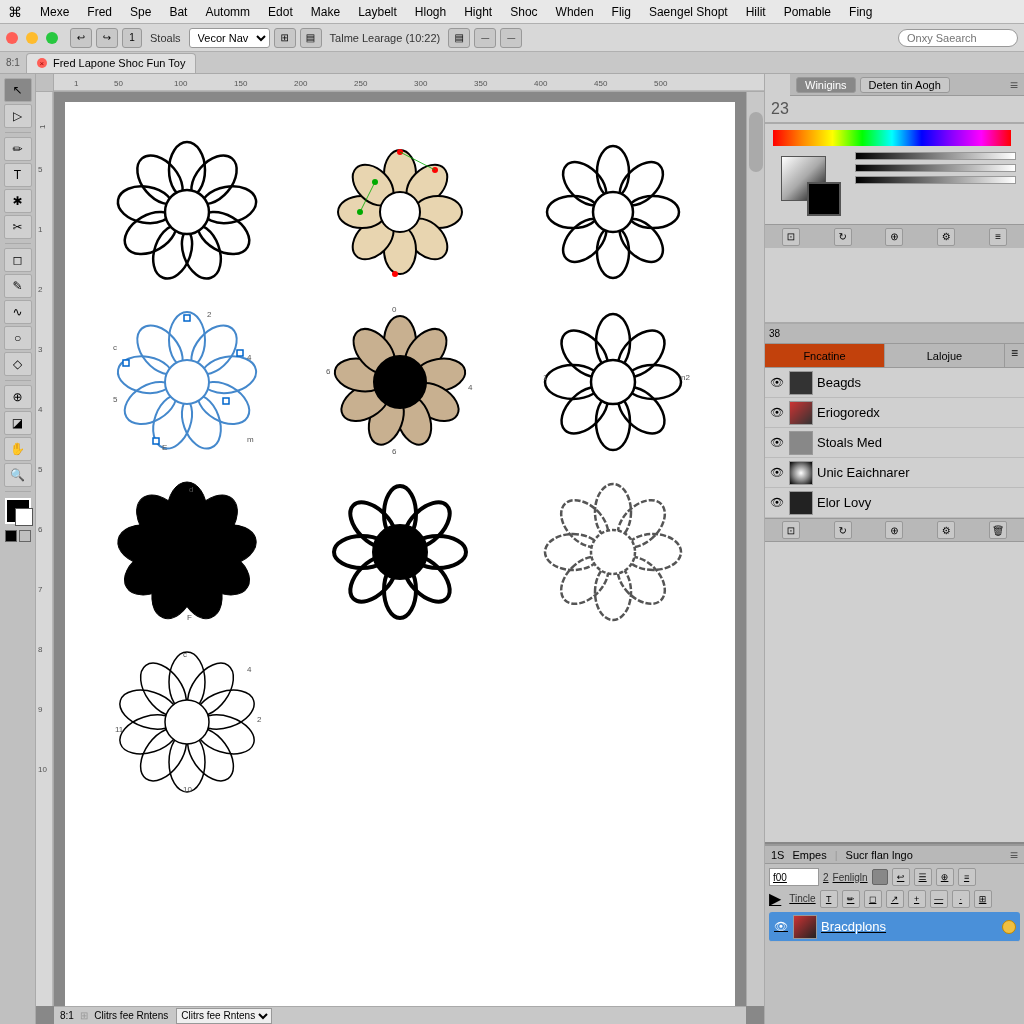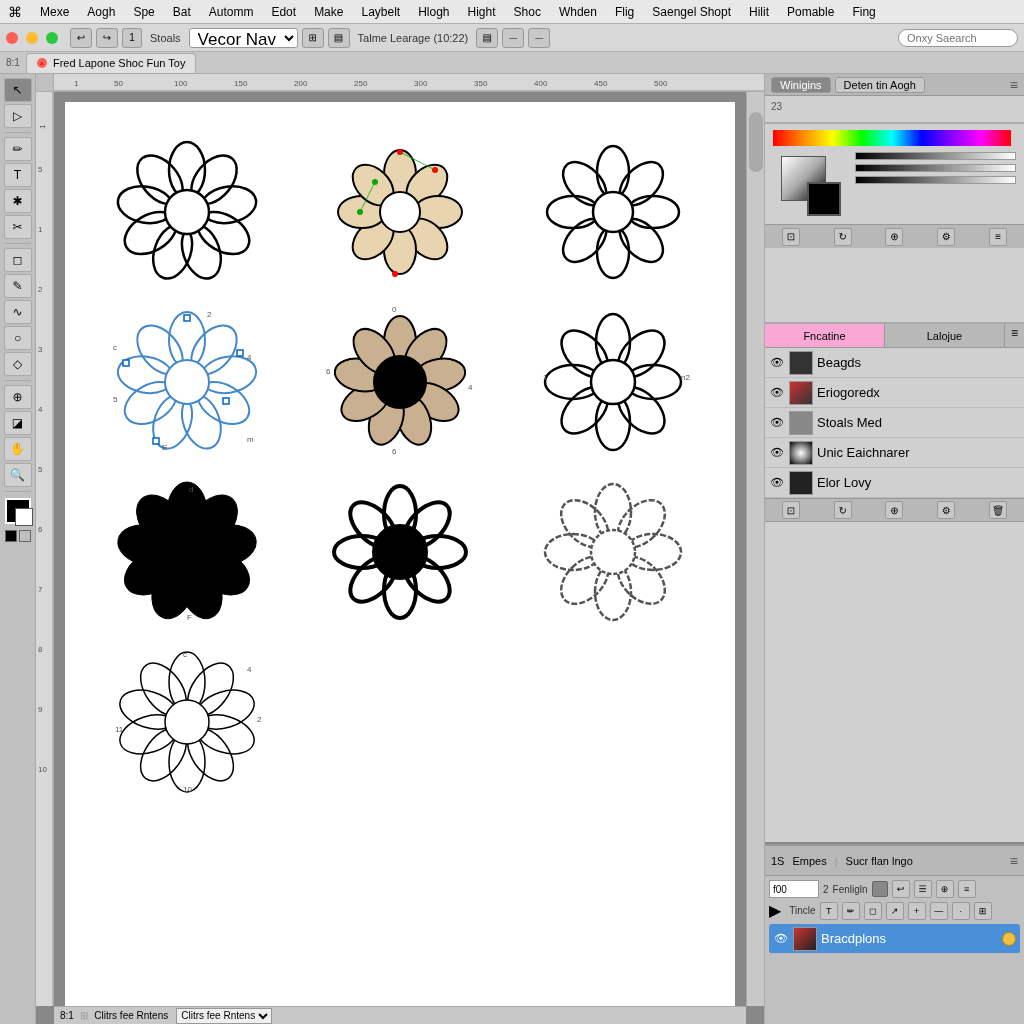--- a/index.html
+++ b/index.html
@@ -48,21 +48,21 @@
       border: 1px solid #999;
       border-radius: 3px;
       display: flex;
       align-items: center;
       justify-content: center;
       cursor: pointer;
       font-size: 10px;
     }
     .toolbar-select {
       height: 20px;
-      font-size: 17px;
+      font-size: 11px;
       background: #fff;
       border: 1px solid #999;
       border-radius: 3px;
       padding: 0 4px;
     }
     .toolbar-label {
       font-size: 11px;
       color: #333;
       padding: 0 4px;
     }
@@ -240,20 +240,21 @@
       border-bottom: 2px solid #aaa;
     }
     .panel-header {
       height: 22px;
       background: #b8b8b8;
       display: flex;
       align-items: center;
       padding: 0 6px;
       border-bottom: 1px solid #999;
       gap: 4px;
+      margin-left: 25px;
     }
     .panel-header-btn {
       padding: 1px 8px;
       font-size: 11px;
       background: #c8c8c8;
       border: 1px solid #999;
       border-radius: 3px;
       cursor: pointer;
     }
     .panel-header-btn.active {
@@ -285,21 +286,21 @@
     }
     .layers-tab {
       flex: 1;
       display: flex;
       align-items: center;
       justify-content: center;
       font-size: 11px;
       cursor: pointer;
       border-right: 1px solid #999;
     }
-    .layers-tab.active { background: #f9a8d4; }
+    .layers-tab.active { background: #c2410c; }
     .layer-item {
       height: 30px;
       display: flex;
       align-items: center;
       padding: 0 4px;
       gap: 4px;
       border-bottom: 1px solid #bbb;
       background: #d0d0d0;
     }
     .layer-eye {
@@ -348,31 +349,32 @@
       cursor: pointer;
       font-size: 10px;
     }
 
     
     #bottom-panel {
       height: 180px;
       border-top: 2px solid #999;
     }
     .bottom-panel-header {
-      height: 30px;
+      height: 18px;
       background: #b8b8b8;
       display: flex;
       align-items: center;
       padding: 0 6px;
       font-size: 11px;
       border-bottom: 1px solid #999;
       gap: 8px;
     }
     .bottom-panel-content {
       padding: 4px;
+      text-decoration: underline;
     }
     .bp-row {
       display: flex;
       align-items: center;
       gap: 4px;
       margin-bottom: 3px;
     }
     .bp-input {
       width: 50px;
       height: 18px;
@@ -463,21 +465,21 @@
       border-top: 1px solid #aaa;
       z-index: 20;
     }
   </style>
 </head>
 <body>
 
 <div id="menubar">
   <span class="menu-apple">⌘</span>
   <span class="menu-item">Mexe</span>
-  <span class="menu-item">Aogh</span>
+  <span class="menu-item">Fred</span>
   <span class="menu-item">Spe</span>
   <span class="menu-item">Bat</span>
   <span class="menu-item">Automm</span>
   <span class="menu-item">Edot</span>
   <span class="menu-item">Make</span>
   <span class="menu-item">Laybelt</span>
   <span class="menu-item">Hlogh</span>
   <span class="menu-item">Hight</span>
   <span class="menu-item">Shoc</span>
   <span class="menu-item">Whden</span>
@@ -810,21 +812,21 @@
 
   <div id="right-panel">
 
     <div class="panel-section" style="height:50px;">
       <div class="panel-header">
         <button class="panel-header-btn active">Winigins</button>
         <button class="panel-header-btn">Deten tin Aogh</button>
         <span class="panel-header-options">≡</span>
       </div>
       <div style="padding:4px 6px;">
-        <span style="font-size:10px;color:#555;">23</span>
+        <span style="font-size:16px;color:#555;">23</span>
       </div>
     </div>
 
     <div class="panel-section" id="color-panel">
       <div class="gradient-box"></div>
       <div style="padding:4px 8px;display:flex;align-items:flex-start;gap:6px;">
         <div class="bw-box">
           <div class="bw-swatch"></div>
           <div class="fg-swatch"></div>
         </div>
@@ -837,20 +839,23 @@
       <div style="height:24px;background:#b8b8b8;display:flex;align-items:center;justify-content:space-around;border-top:1px solid #999;">
         <div class="layers-bottom-btn">⊡</div>
         <div class="layers-bottom-btn">↻</div>
         <div class="layers-bottom-btn">⊕</div>
         <div class="layers-bottom-btn">⚙</div>
         <div class="layers-bottom-btn">≡</div>
       </div>
     </div>
 
     <div class="panel-section" id="layers-panel" style="border-bottom:2px solid #888;">
+      <div style="display:flex;align-items:center;padding:2px 4px;height:20px;font-size:10px;background:#b8b8b8;border-bottom:1px solid #999;">
+        <span>38</span>
+      </div>
       <div class="layers-tabs">
         <div class="layers-tab active">Fncatine</div>
         <div class="layers-tab">Lalojue</div>
         <span style="margin-left:auto;padding:2px 6px;font-size:12px;cursor:pointer;">≡</span>
       </div>
 
       <div class="layer-item">
         <span class="layer-eye">👁</span>
         <div class="layer-thumb">
           <div style="width:100%;height:100%;background:#333;"></div>

